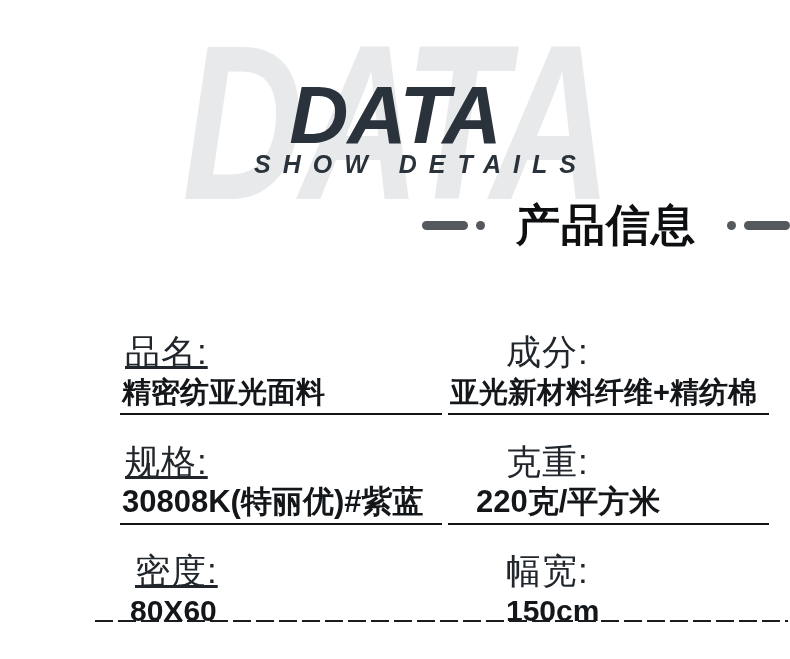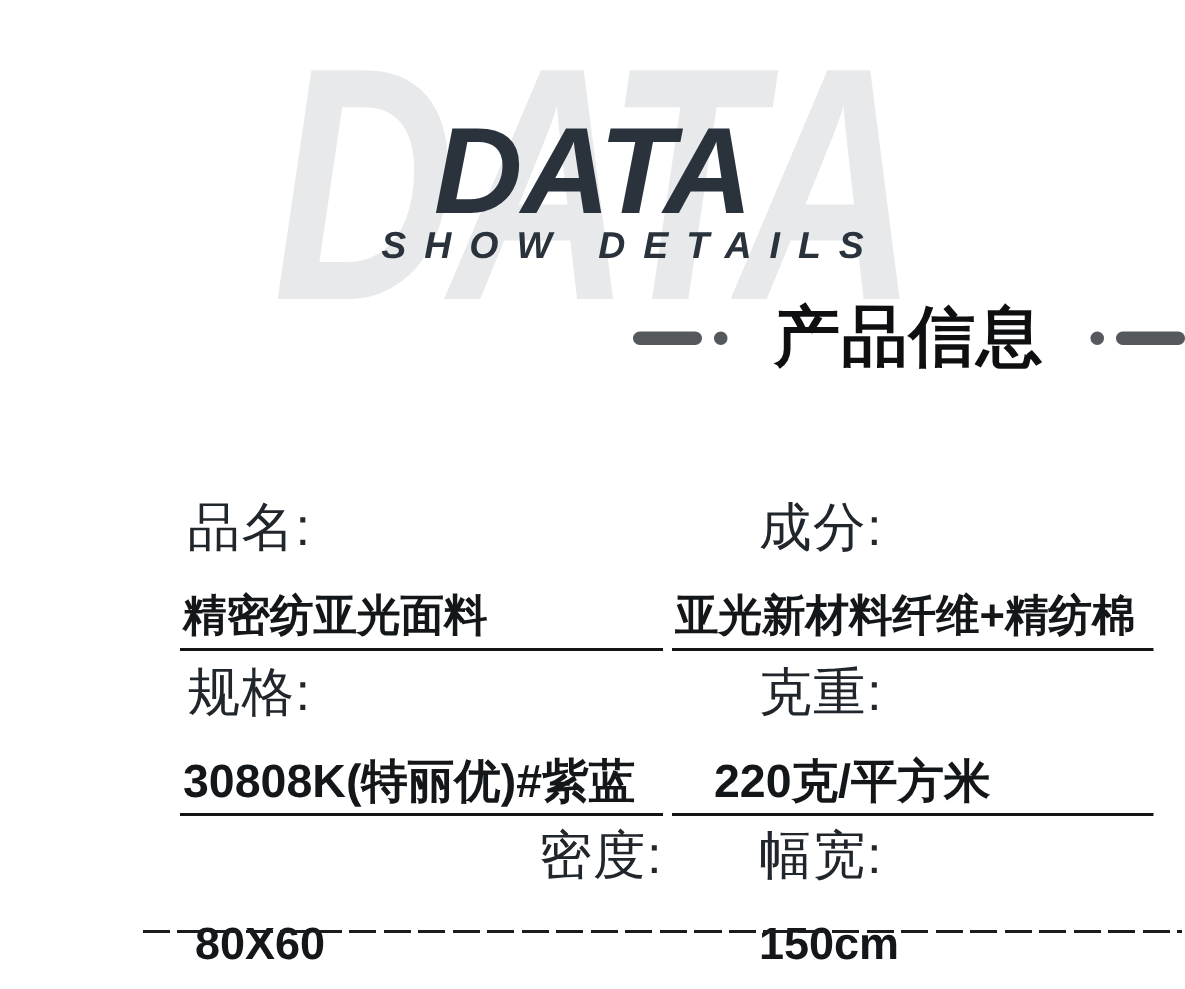--- a/index.html
+++ b/index.html
@@ -59,27 +59,27 @@
   .col{position:absolute;top:0;}
   .col-l{left:120px;width:322px;}
   .col-r{left:448px;width:321px;}
   #row1 .col,#row2 .col{border-bottom:2px solid var(--underline,#121416);padding-bottom:4px;}
   .spec-label{
     font-size:35px;line-height:44px;font-weight:400;
     letter-spacing:1px;color:var(--label,#20262b);
   }
   .spec-value{
     font-size:29px;line-height:34px;font-weight:700;
-    margin-top:20px;color:var(--value,#14171a);white-space:nowrap;
+    margin-top:1px;color:var(--value,#14171a);white-space:nowrap;
   }
   #row2 .spec-value{font-size:31px;}
   #row3 .spec-value{font-size:30px;}
-  .col-l .spec-label{padding-left:5px;}
+  .col-l .spec-label{padding-left:5px;text-decoration:underline;}
   .col-l .spec-value{padding-left:2px;}
-  #row3 .col-l .spec-label{padding-left:15px;text-align:right;}
+  #row3 .col-l .spec-label{padding-left:15px;}
   #row3 .col-l .spec-value{padding-left:10px;}
   .col-r .spec-label{padding-left:58px;}
   #row1 .col-r .spec-value{padding-left:2px;}
   #row2 .col-r .spec-value{padding-left:28px;}
   #row3 .col-r .spec-value{padding-left:58px;}
   .bottom-dashed{
     position:absolute;left:95px;top:620px;width:693px;height:2px;
     background:repeating-linear-gradient(90deg,
       var(--dashline,#1a1c1e) 0 18px, transparent 18px 23px);
   }

